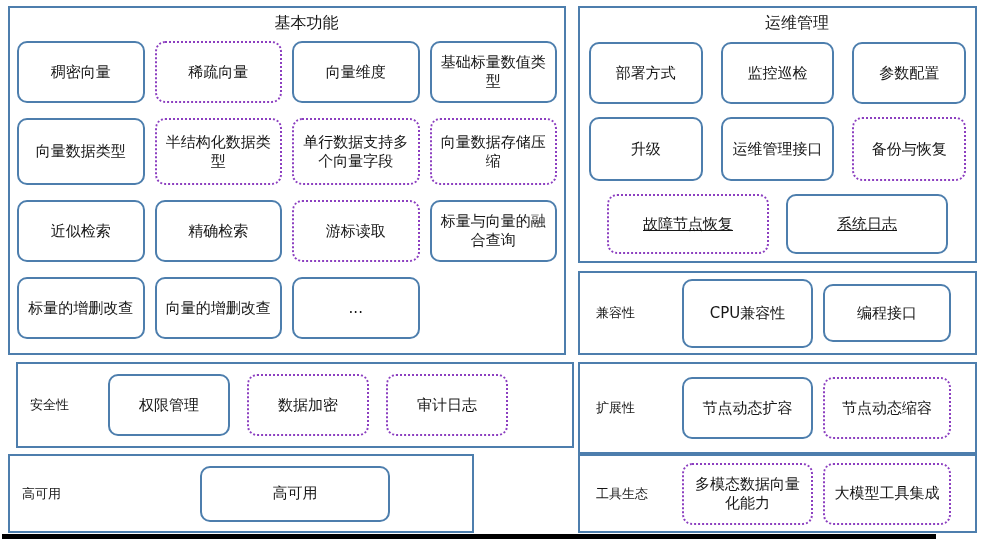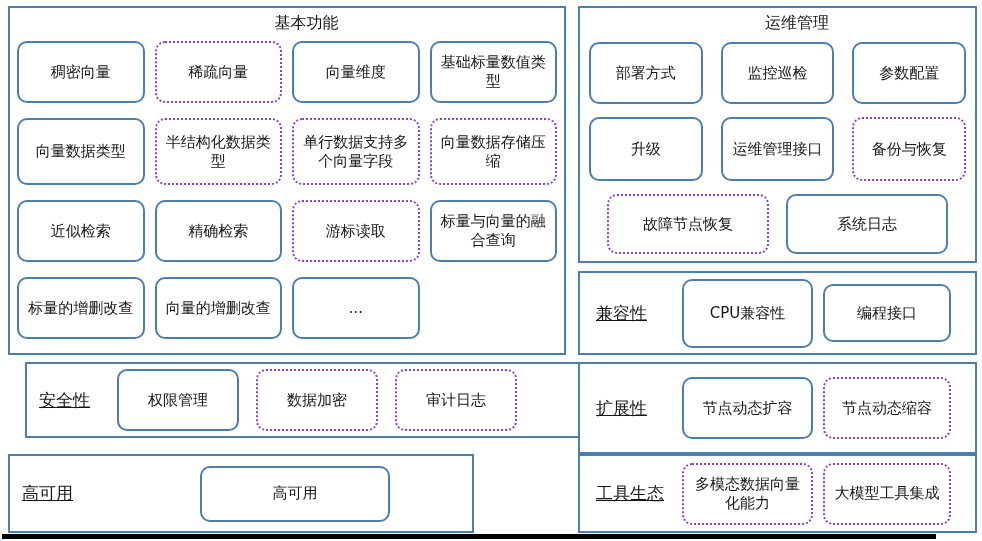--- a/index.html
+++ b/index.html
@@ -29,24 +29,24 @@
   .b.d{border:2.5px dotted var(--purple);}
   #basic-grid{
     display:grid;grid-template-columns:repeat(4,1fr);
     grid-template-rows:62px 67px 62px 62px;
     column-gap:10px;row-gap:15px;padding:5px 7px 16px;
   }
   #ops-grid{
     display:grid;grid-template-columns:repeat(3,1fr);
     grid-template-rows:62px 64px;column-gap:18px;row-gap:13px;padding:6px 9px 0;
   }
-  #ops-row3{display:flex;gap:17px;padding:0 27px;margin-top:13px;height:60px;}
+  #ops-row3{display:flex;gap:17px;padding:0 27px;margin-top:13px;height:60px;text-decoration:underline;}
   #ops-row3 .b{flex:1;}
   .lp{display:flex;align-items:center;}
-  .lbl{font-size:17px;white-space:nowrap;text-decoration:underline;}
+  .lbl{font-size:13px;white-space:nowrap;}
   .lbl.left{margin-left:12px;width:58px;}
   .lbl.right{margin-left:16px;width:66px;}
   .rb1{margin-left:20px;width:131px;height:69px;}
   .rb2{margin-left:10px;width:128px;height:58px;}
   .h62{height:62px;}
   .sb{width:122px;height:62px;}
   .ml20{margin-left:20px;}
   .ml17{margin-left:17px;}
   #ha-box{margin-left:120px;width:190px;height:56px;}
   #bottom-bar{position:absolute;left:2px;top:534px;width:934px;height:5px;background:#000;}
@@ -90,21 +90,21 @@
     <div class="b">系统日志</div>
   </div>
 </div>
 
 <div class="panel lp" style="left:578px;top:271px;width:399px;height:84px;">
   <div class="lbl right">兼容性</div>
   <div class="b rb1">CPU兼容性</div>
   <div class="b rb2">编程接口</div>
 </div>
 
-<div class="panel lp" style="left:25px;top:362px;width:558px;height:76px;">
+<div class="panel lp" style="left:16px;top:362px;width:558px;height:86px;">
   <div class="lbl left">安全性</div>
   <div class="b sb ml20">权限管理</div>
   <div class="b sb ml17 d">数据加密</div>
   <div class="b sb ml17 d">审计日志</div>
 </div>
 
 <div class="panel lp" style="left:578px;top:362px;width:399px;height:92px;">
   <div class="lbl right">扩展性</div>
   <div class="b rb1 h62">节点动态扩容</div>
   <div class="b rb2 h62 d">节点动态缩容</div>

